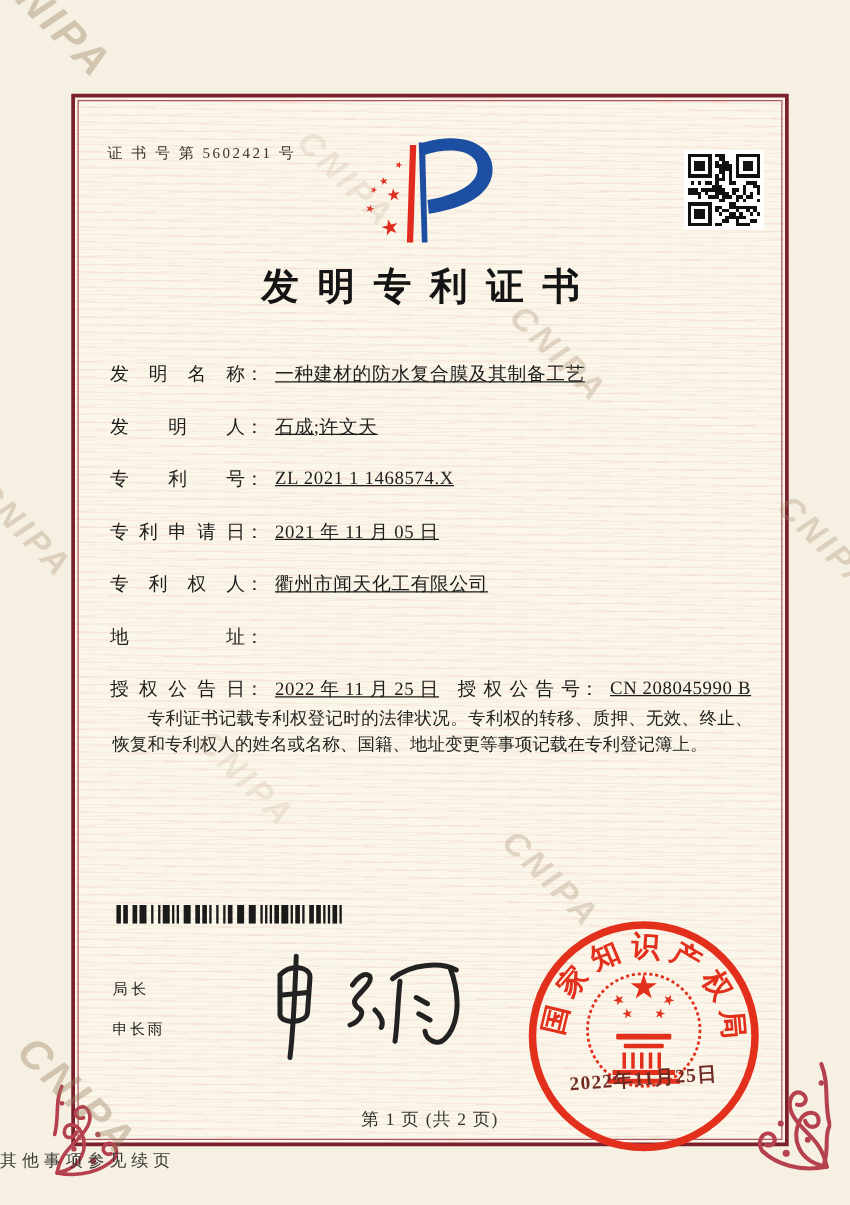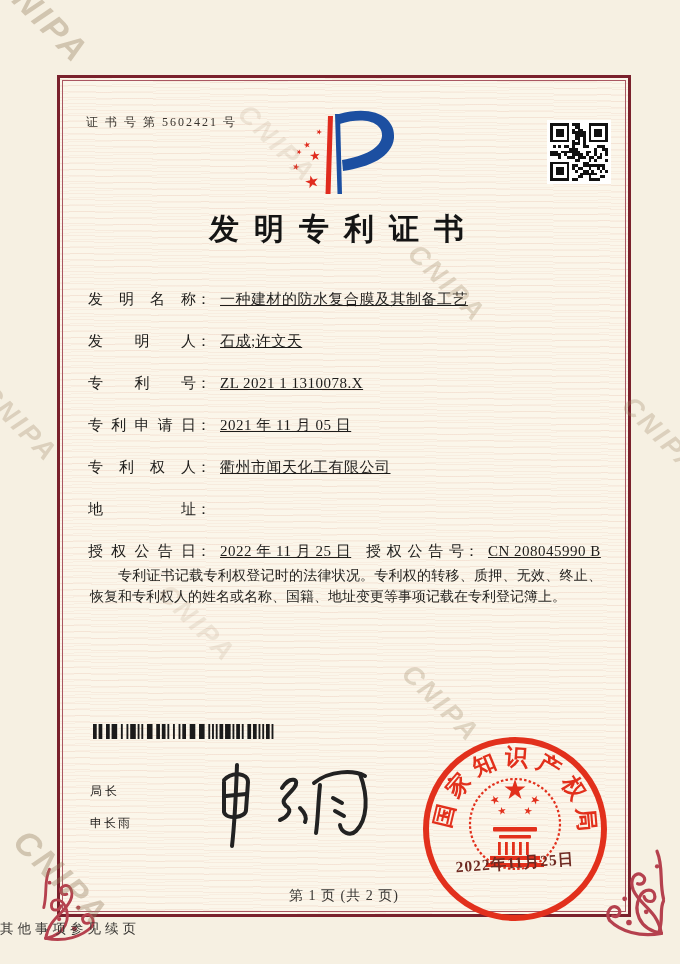--- a/index.html
+++ b/index.html
@@ -343,21 +343,21 @@
           <span class="colon">：</span>
         <span class="val">石成;许文天</span>
       </div>
       <div class="row">
         <span class="lbl">
             <span>专</span>
             <span>利</span>
             <span>号</span>
           </span>
           <span class="colon">：</span>
-        <span class="val">ZL 2021 1 1310078.X</span>
+        <span class="val">ZL 2021 1 1468574.X</span>
       </div>
       <div class="row">
         <span class="lbl">
             <span>专</span>
             <span>利</span>
             <span>申</span>
             <span>请</span>
             <span>日</span>
           </span>
           <span class="colon">：</span>

